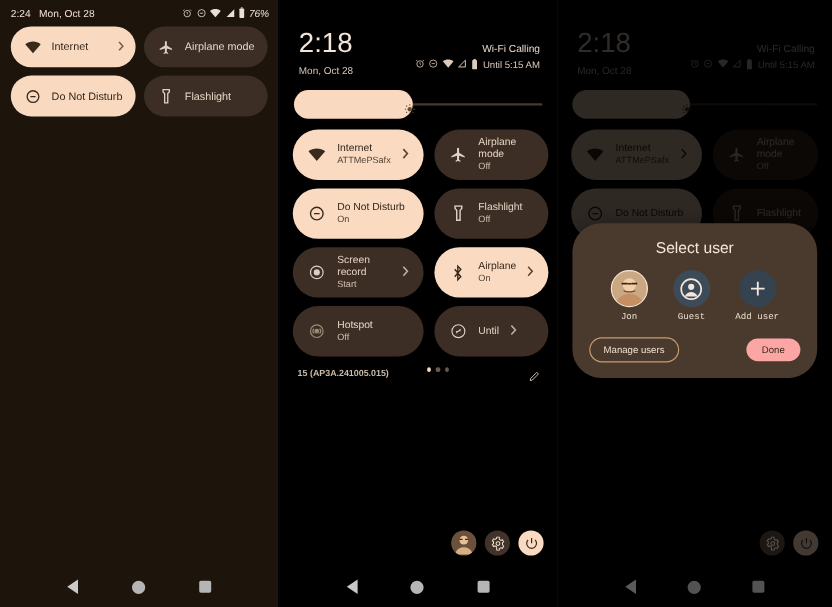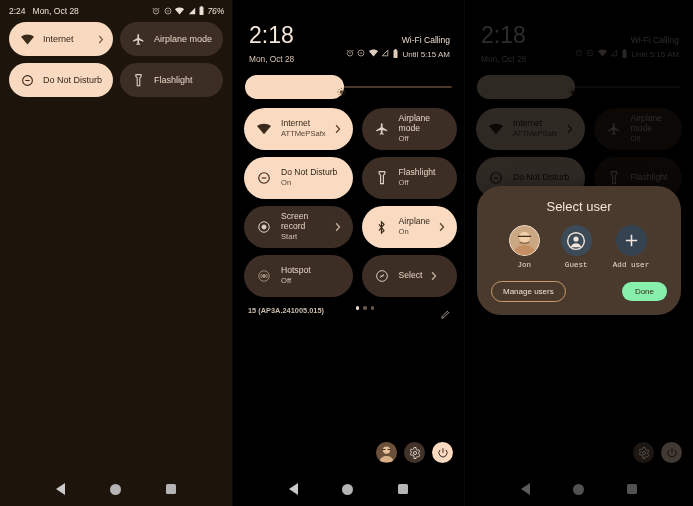--- a/index.html
+++ b/index.html
@@ -121,21 +121,21 @@
   .u-av.jon{background:#e8c9a8;border:1.6px solid #f6e2cd;}
   .u-av.guest{background:#3d4a57;}
   .u-av.add{background:#35424f;}
   .u-name{font-size:7.6px;color:#e9dbcd;}
   .dlg-actions{display:flex;justify-content:space-between;align-items:center;}
   .btn-outline{
     border:1px solid #c89a6e;border-radius:14px;padding:5px 11px;
     color:#f0dfcf;font-size:8px;background:transparent;
   }
   .btn-filled{
-    background:#86efac;border:none;border-radius:14px;padding:5px 13px;
+    background:#fca5a5;border:none;border-radius:14px;padding:5px 13px;
     color:#3a2a18;font-size:8px;
   }
   .dim{opacity:.42;}
 </style>
 </head>
 <body>
 
 <div class="screens">
 
   <div class="panel p1">
@@ -385,21 +385,21 @@
         </div>
 
         <div class="tile2">
           <span class="ticon">
               <svg width="14" height="14" viewBox="0 0 24 24" fill="none" stroke="#ded0c2" stroke-width="1.6">
                 <circle cx="12" cy="12" r="9.2"></circle>
                 <path d="M9 15c1.5-3 4.5-4.5 6-3M15 9c-1.5 3-4.5 4.5-6 3"></path>
               </svg>
             </span>
           <div class="tile-txt">
-            <span class="tlabel">Select</span>
+            <span class="tlabel">Until</span>
           </div>
           <span class="chev"><svg width="6" height="10" viewBox="0 0 8 13" fill="none" stroke="#c0ae9d" stroke-width="1.8">
                 <path d="M1.5 1.5 6 6.5 1.5 11.5"></path>
               </svg></span>
         </div>
 
       </div>
 
       <div class="qs-foot">
         <div class="build">15 (AP3A.241005.015)</div>

